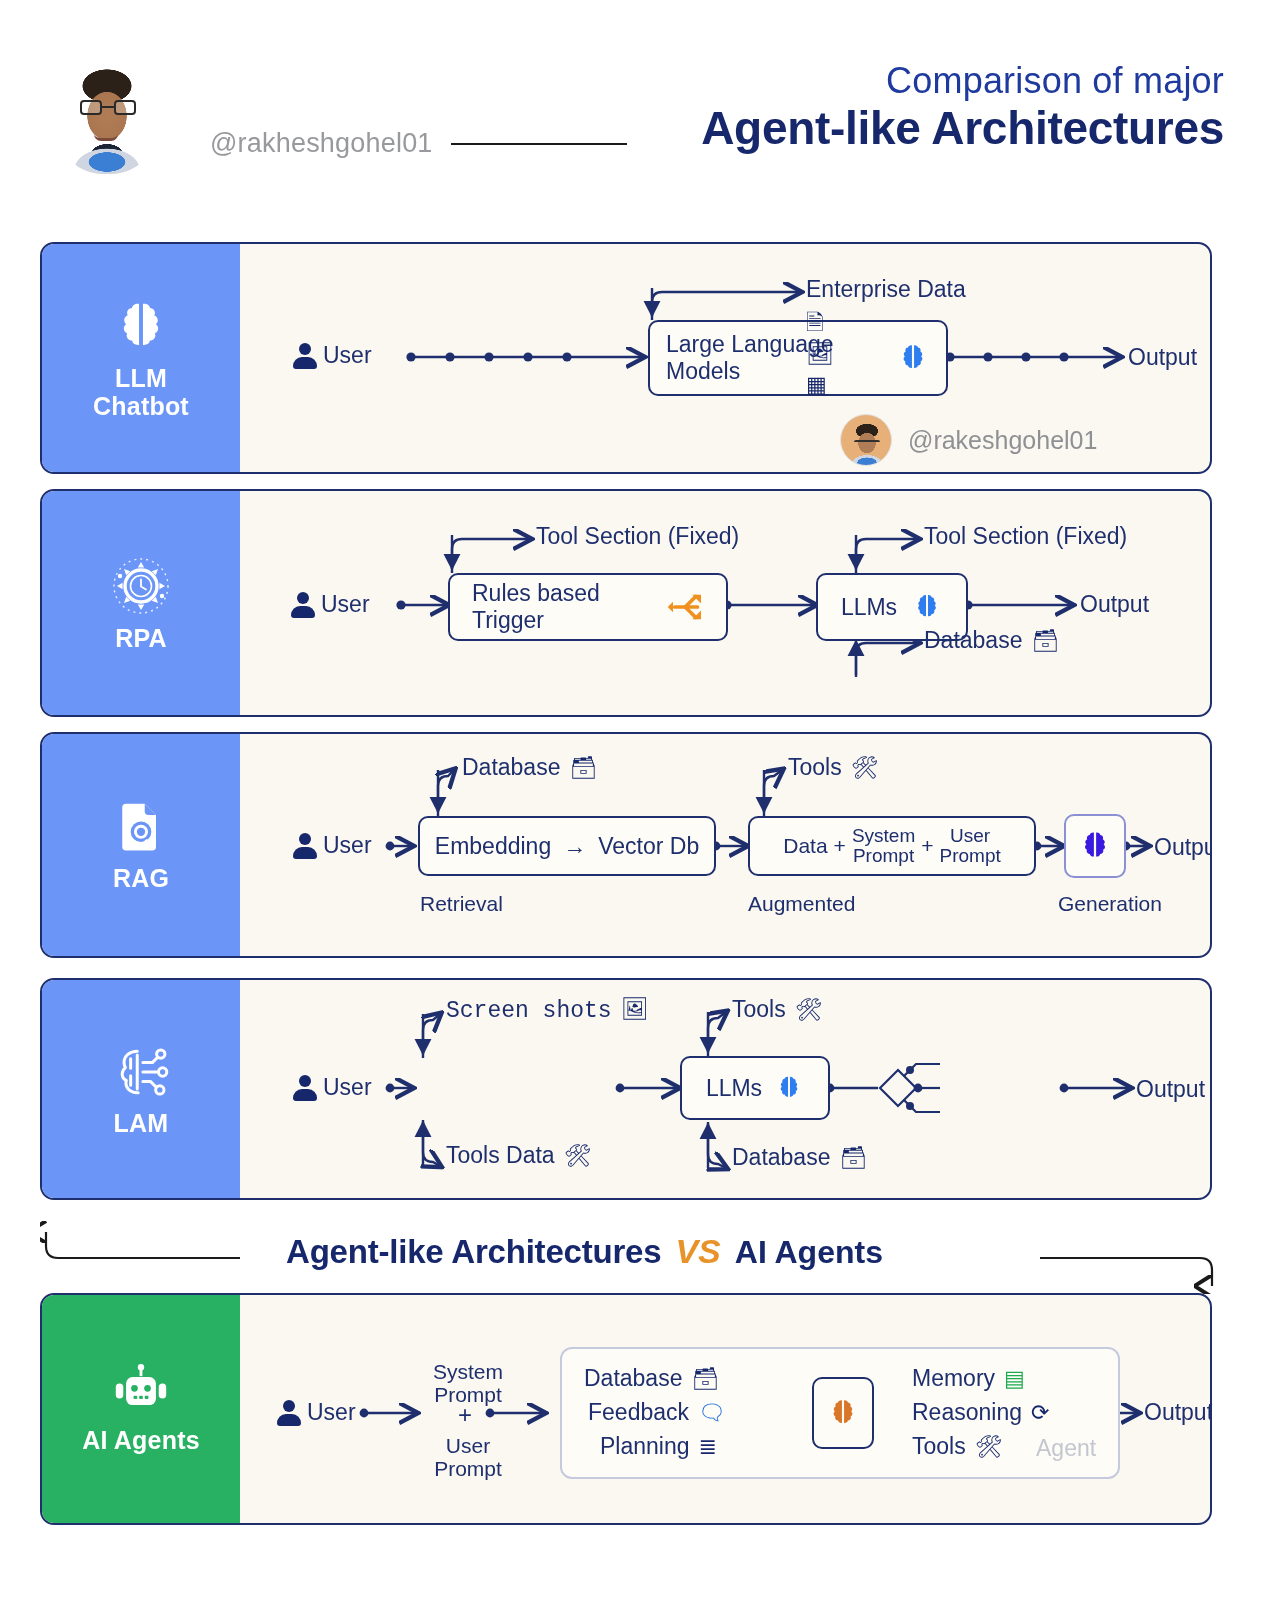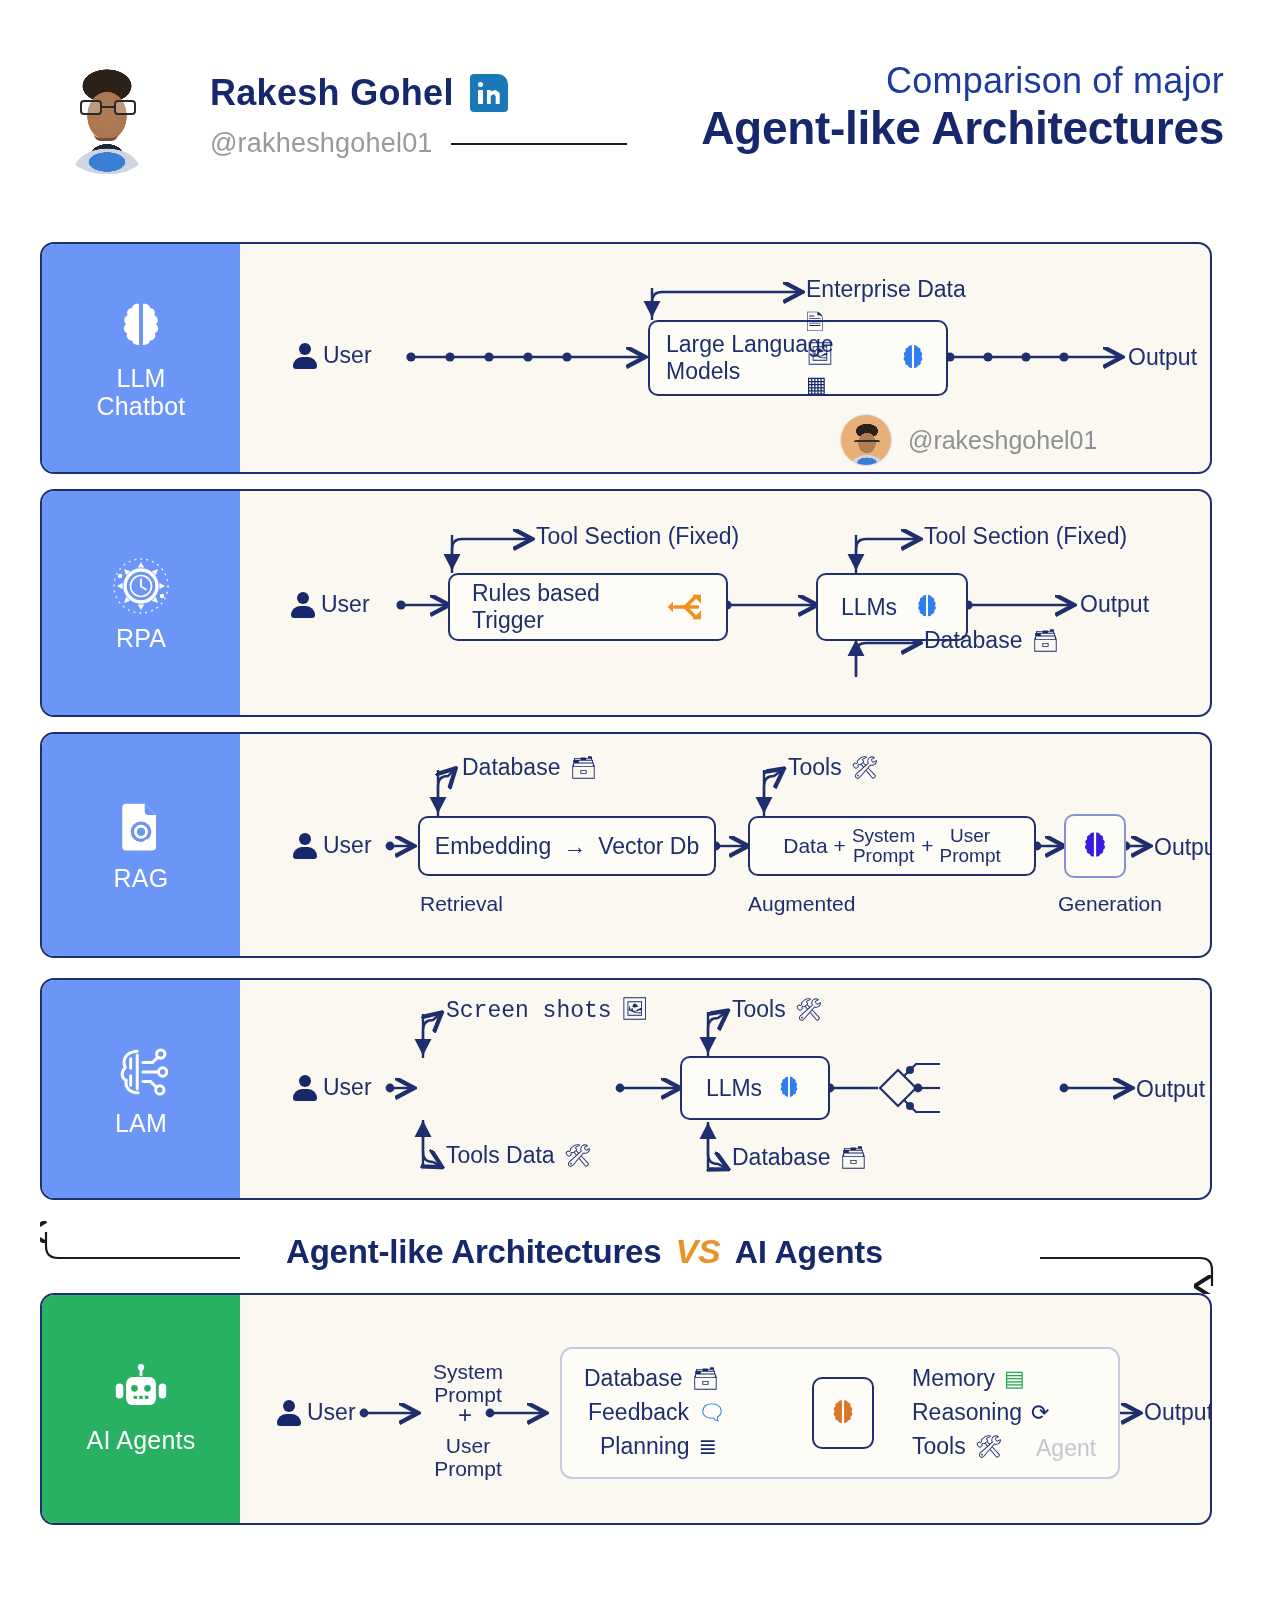--- a/index.html
+++ b/index.html
@@ -78,21 +78,21 @@
     border:2px solid #1f2f6e; border-radius:14px;
     background:#faf8f0; overflow:hidden;
   }
   .card-side {
     position:absolute; left:0; top:0; bottom:0; width:198px;
     display:flex; flex-direction:column; align-items:center; justify-content:center;
     gap:6px; color:#fff; border-radius:11px 0 0 11px;
   }
   .side-blue  { background:#6b95f7; }
   .side-green { background:#28b162; }
-  .side-label { font-size:25px; font-weight:400; text-align:center; line-height:1.12; letter-spacing:.2px; }
+  .side-label { font-size:25px; font-weight:700; text-align:center; line-height:1.12; letter-spacing:.2px; }
   .card-body { position:absolute; left:198px; right:0; top:0; bottom:0; }
 
   
   .n { position:absolute; color:#1f2f6e; font-size:23px; white-space:nowrap; }
   .box {
     position:absolute; border:2px solid #1f2f6e; border-radius:10px;
     background:#fdfcf7; display:flex; align-items:center; justify-content:center;
     color:#1f2f6e; font-size:23px; line-height:1.16; text-align:center;
   }
   .lbl-under { position:absolute; color:#1f2f6e; font-size:21px; white-space:nowrap; }
@@ -148,26 +148,20 @@
     <div class="avatar-wrap">
       <div class="avatar-face"></div>
       <div class="avatar-glasses">
           <i class="l"></i>
           <b></b>
           <i class="r"></i>
         </div>
       <div class="avatar-smile"></div>
     </div>
 
-    <div class="name-row">
-      <span class="name-text">Rakesh Gohel</span>
-      <span class="li-badge">
-          <span class="li-n"></span>
-        </span>
-    </div>
 
     <div class="handle-row">
       <span class="handle-text">@rakheshgohel01</span>
       <span class="handle-rule"></span>
     </div>
 
     <div class="title-block">
       <div class="title-small">Comparison of major</div>
       <div class="title-big">Agent-like Architectures</div>
     </div>

